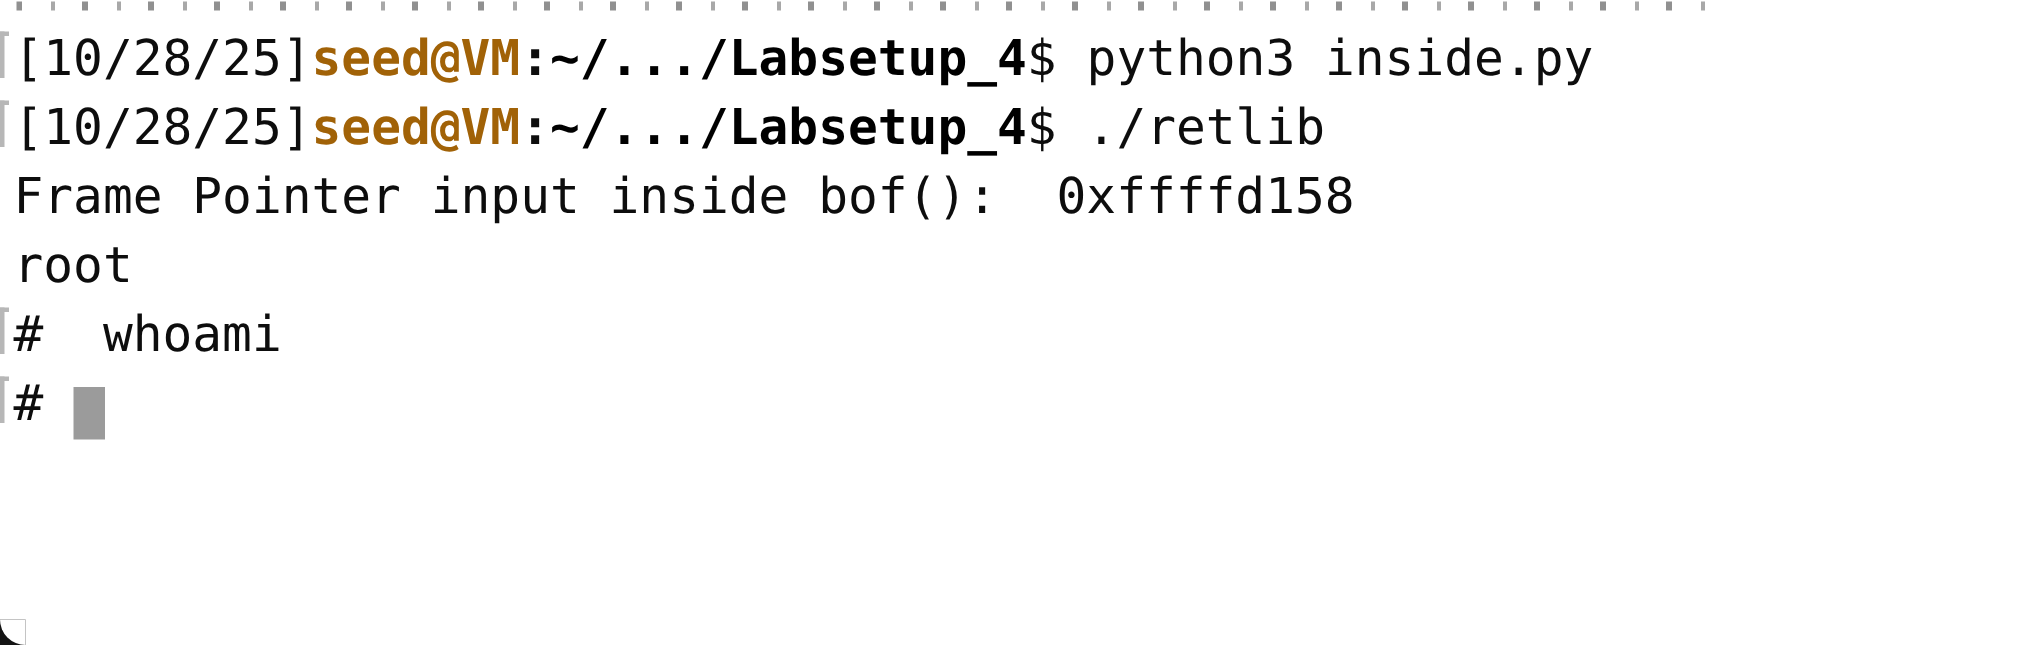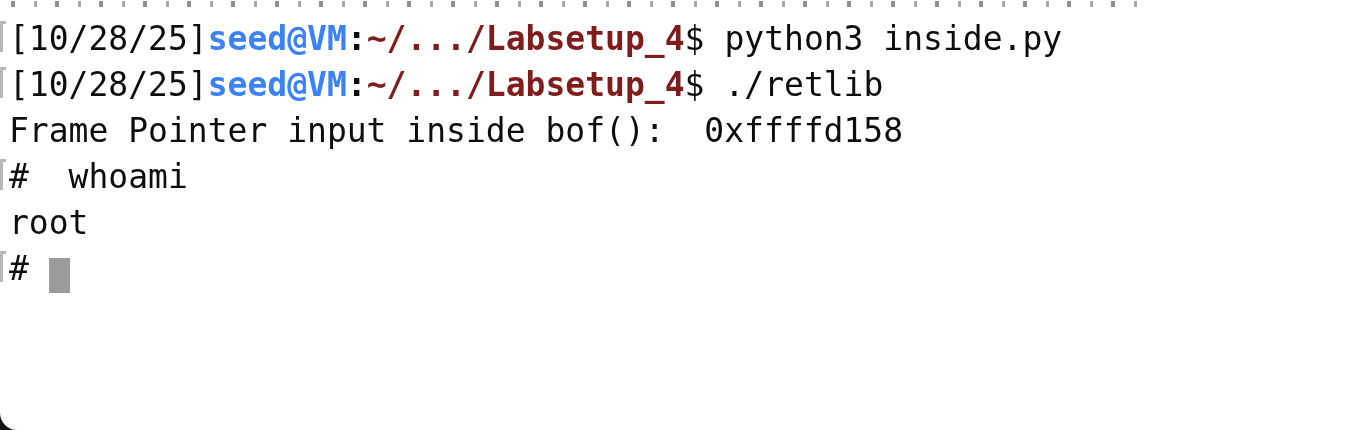--- a/index.html
+++ b/index.html
@@ -28,22 +28,22 @@
   
   .has-mark::before{
     content:"";
     position:absolute;left:-9px;top:5px;
     width:6px;height:31px;
     border-left:3px solid #b7b7b7;
     border-top:3px solid #b7b7b7;
     box-sizing:border-box;
   }
   .bold{font-weight:bold;}
-  .green{color:#3b82f6;font-weight:bold;}
-  .purple{color:#7f1d1d;font-weight:bold;}
+  .green{color:#a16207;font-weight:bold;}
+  .purple{color:#000000;font-weight:bold;}
   .command{padding-left:20px;}
   .cursor{
     display:inline-block;
     width:21px;height:35px;
     background:#9b9b9b;
     vertical-align:text-bottom;
     transform:translateY(5px);
   }
   
   .corner{position:absolute;left:0;bottom:0;width:17px;height:17px;background:#141414;z-index:5;}
@@ -57,18 +57,18 @@
   <div class="clip-line">
     <div class="clip-marks"></div>
   </div>
 
   <div class="line has-mark"><span></span><span>[10/28/25]</span><span class="green">seed@VM</span><span class="bold">:</span><span class="purple">~/.../Labsetup_4</span><span>$</span><span class="command">python3 inside.py</span></div>
 
   <div class="line has-mark"><span>[10/28/25]</span><span class="green">seed@VM</span><span class="bold">:</span><span class="purple">~/.../Labsetup_4</span><span>$</span><span class="command">./retlib</span></div>
 
   <div class="line">Frame Pointer input inside bof():  0xffffd158</div>
 
+  <div class="line">root</div>
   <div class="line has-mark">#  whoami</div>
-  <div class="line">root</div>
   <div class="line has-mark"><span># </span><span class="cursor"></span></div>
 
   <div class="corner"></div>
 </div>
 
 </body></html>

